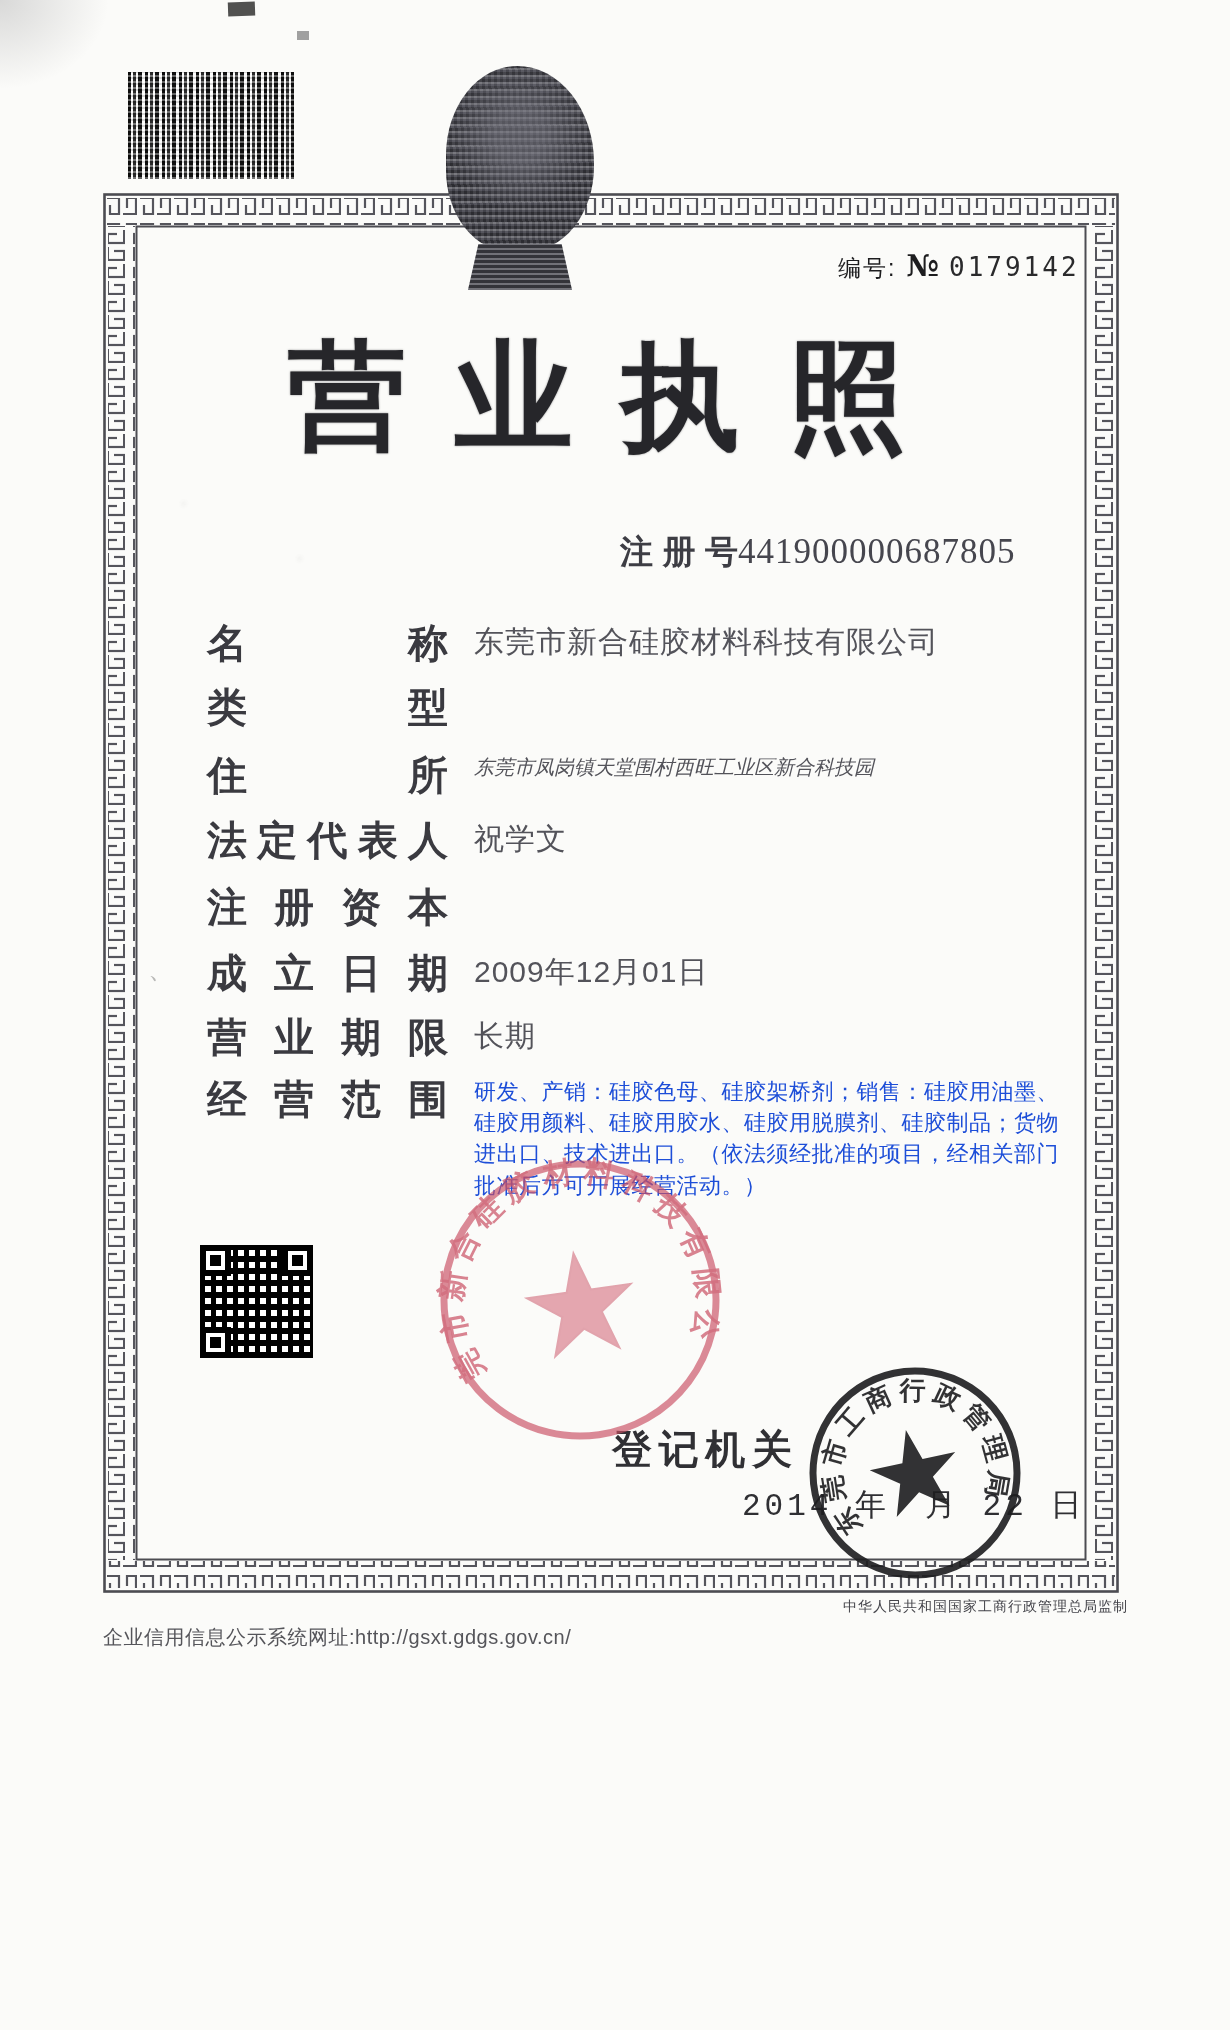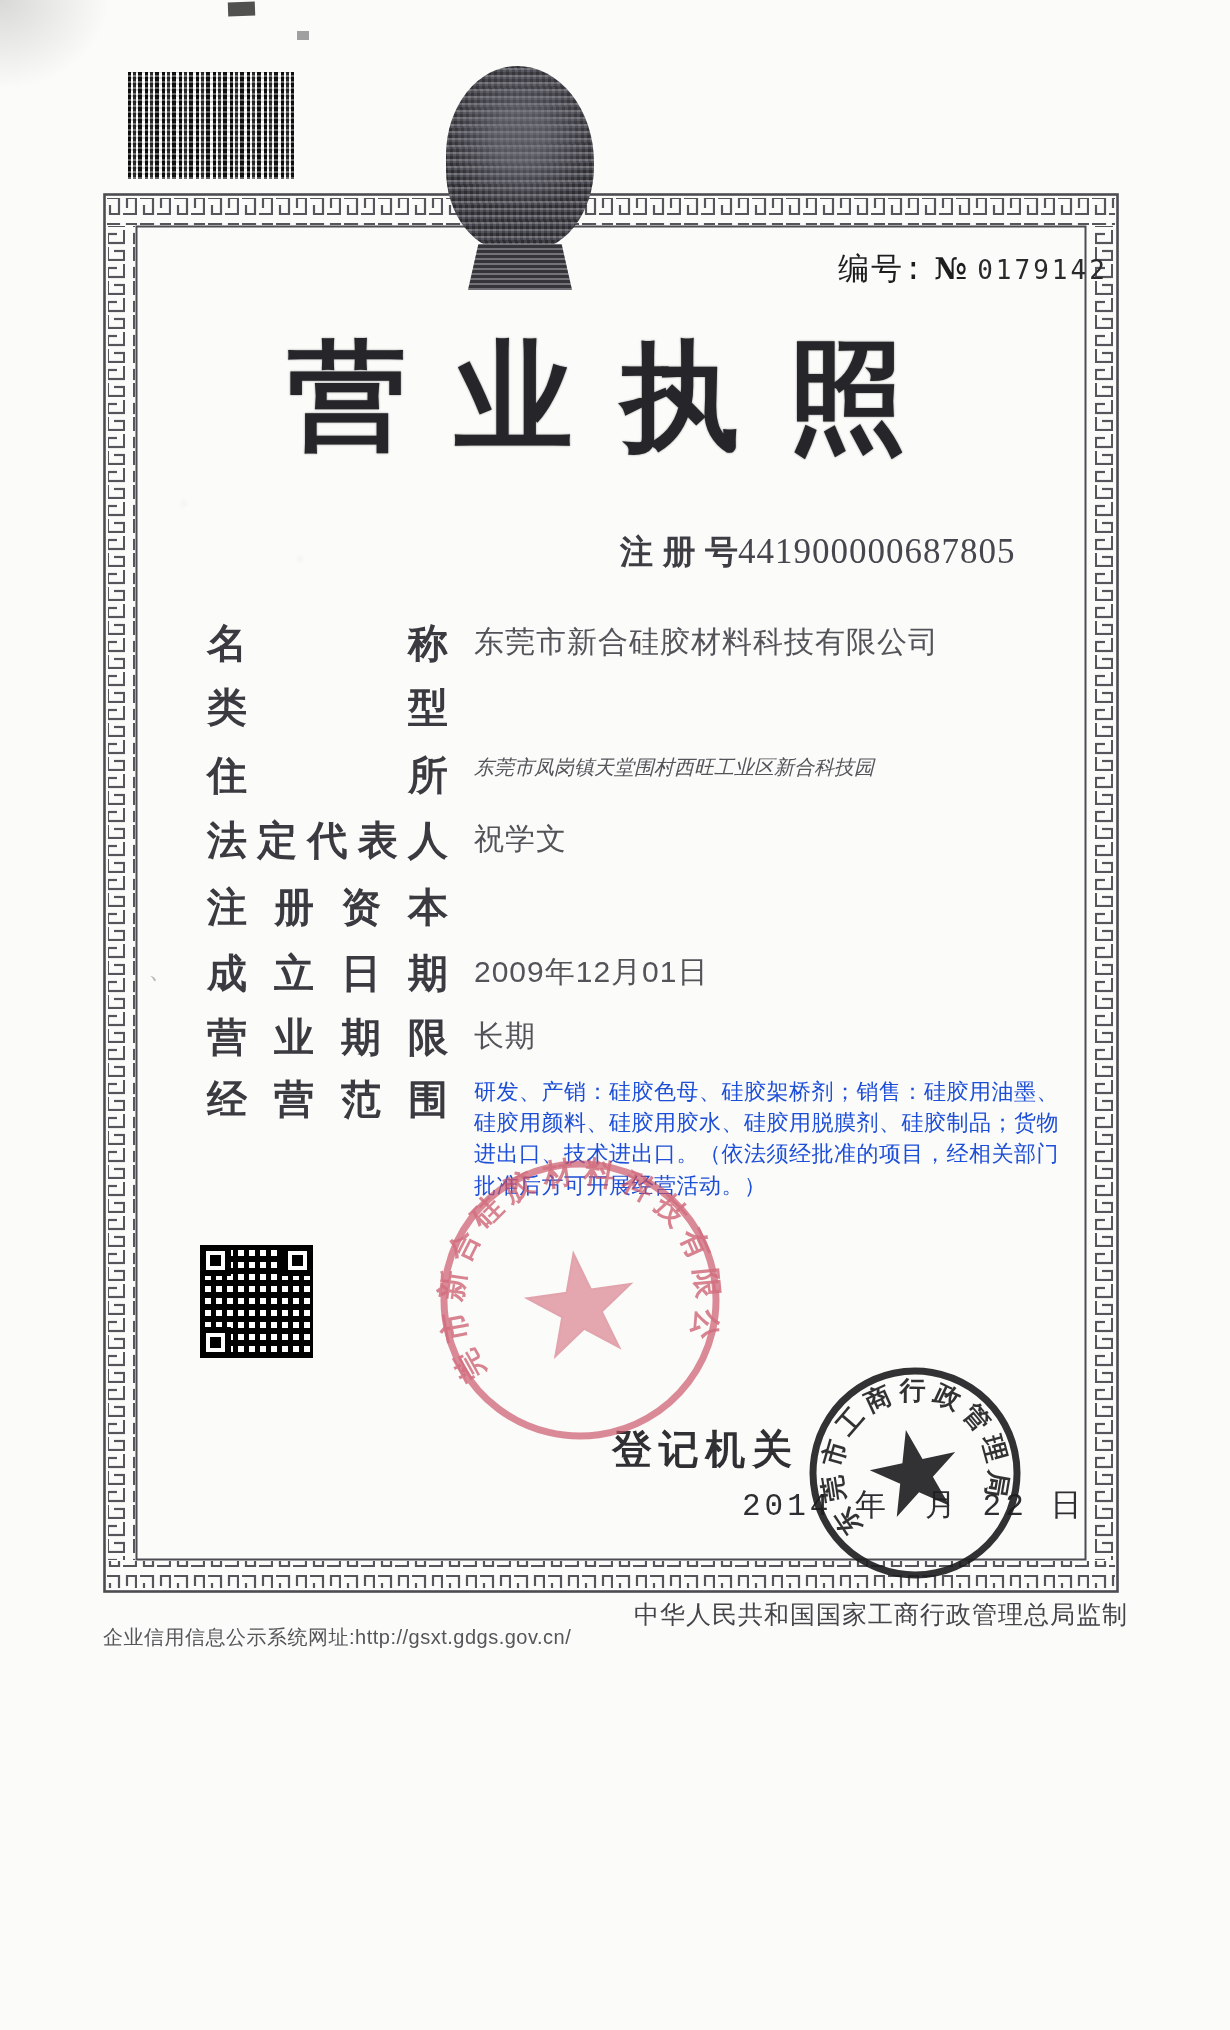--- a/index.html
+++ b/index.html
@@ -39,21 +39,21 @@
   .emblem-base {
     width:104px; height:46px; margin:-8px auto 0;
     clip-path:polygon(10% 0, 90% 0, 100% 100%, 0 100%);
     background-color:#4a4a52;
     background-image: repeating-linear-gradient(0deg, rgba(255,255,255,.22) 0 2px, rgba(0,0,0,.3) 2px 5px);
   }
   
   .frame-svg { position:absolute; left:103px; top:193px; z-index:1; }
   
   .serial { position:absolute; left:838px; top:248px; z-index:2; display:flex; align-items:baseline; gap:10px; color:#1d1d1f; }
-  .serial .lab { font-size:31px; letter-spacing:2px;font-family:Liberation Mono, monospace; }
+  .serial .lab { font-size:23px; letter-spacing:2px; }
   .serial .numero { font-family:"DejaVu Serif", serif; font-weight:bold; font-size:30px; }
   .serial .num { font-family:"DejaVu Sans Mono", monospace; font-size:26px; letter-spacing:3px; color:#2a2a2c;text-align:right; }
   
   .spread { display:flex; justify-content:space-between; }
   
   .title {
     position:absolute; left:288px; top:332px; width:618px; height:148px; z-index:2;
     font-size:118px; font-weight:700; color:#26262a; line-height:1.1;
     text-shadow:0 0 2px rgba(30,30,35,.55);
   }
@@ -82,21 +82,21 @@
   
   .red-seal { position:absolute; left:432px; top:1152px; z-index:6; opacity:.82; }
   .black-seal { position:absolute; left:800px; top:1358px; z-index:6; opacity:.9; }
   
   .regauth { position:absolute; left:612px; top:1422px; width:180px; z-index:3;
     font-size:40px; font-weight:600; color:#303034; }
   .issue-date { position:absolute; left:742px; top:1484px; z-index:3;
     font-size:31px; letter-spacing:4px; color:#2f2f33; font-family:Liberation Mono, monospace; }
   
   .footer-left { position:absolute; left:103px; top:1624px; font-size:20px; color:#55555a; letter-spacing:.5px; z-index:2; }
-  .footer-right { position:absolute; right:102px; top:1598px; font-size:25px; color:#44444a; letter-spacing:1px; z-index:2; }
+  .footer-right { position:absolute; right:102px; top:1598px; font-size:14px; color:#44444a; letter-spacing:1px; z-index:2; }
 </style>
 </head>
 <body>
 
 <div class="page">
 
   <div class="corner-wash"></div>
   <div class="smudge-a"></div>
   <div class="smudge-b"></div>
   <div class="ghost ghost1">·</div>

